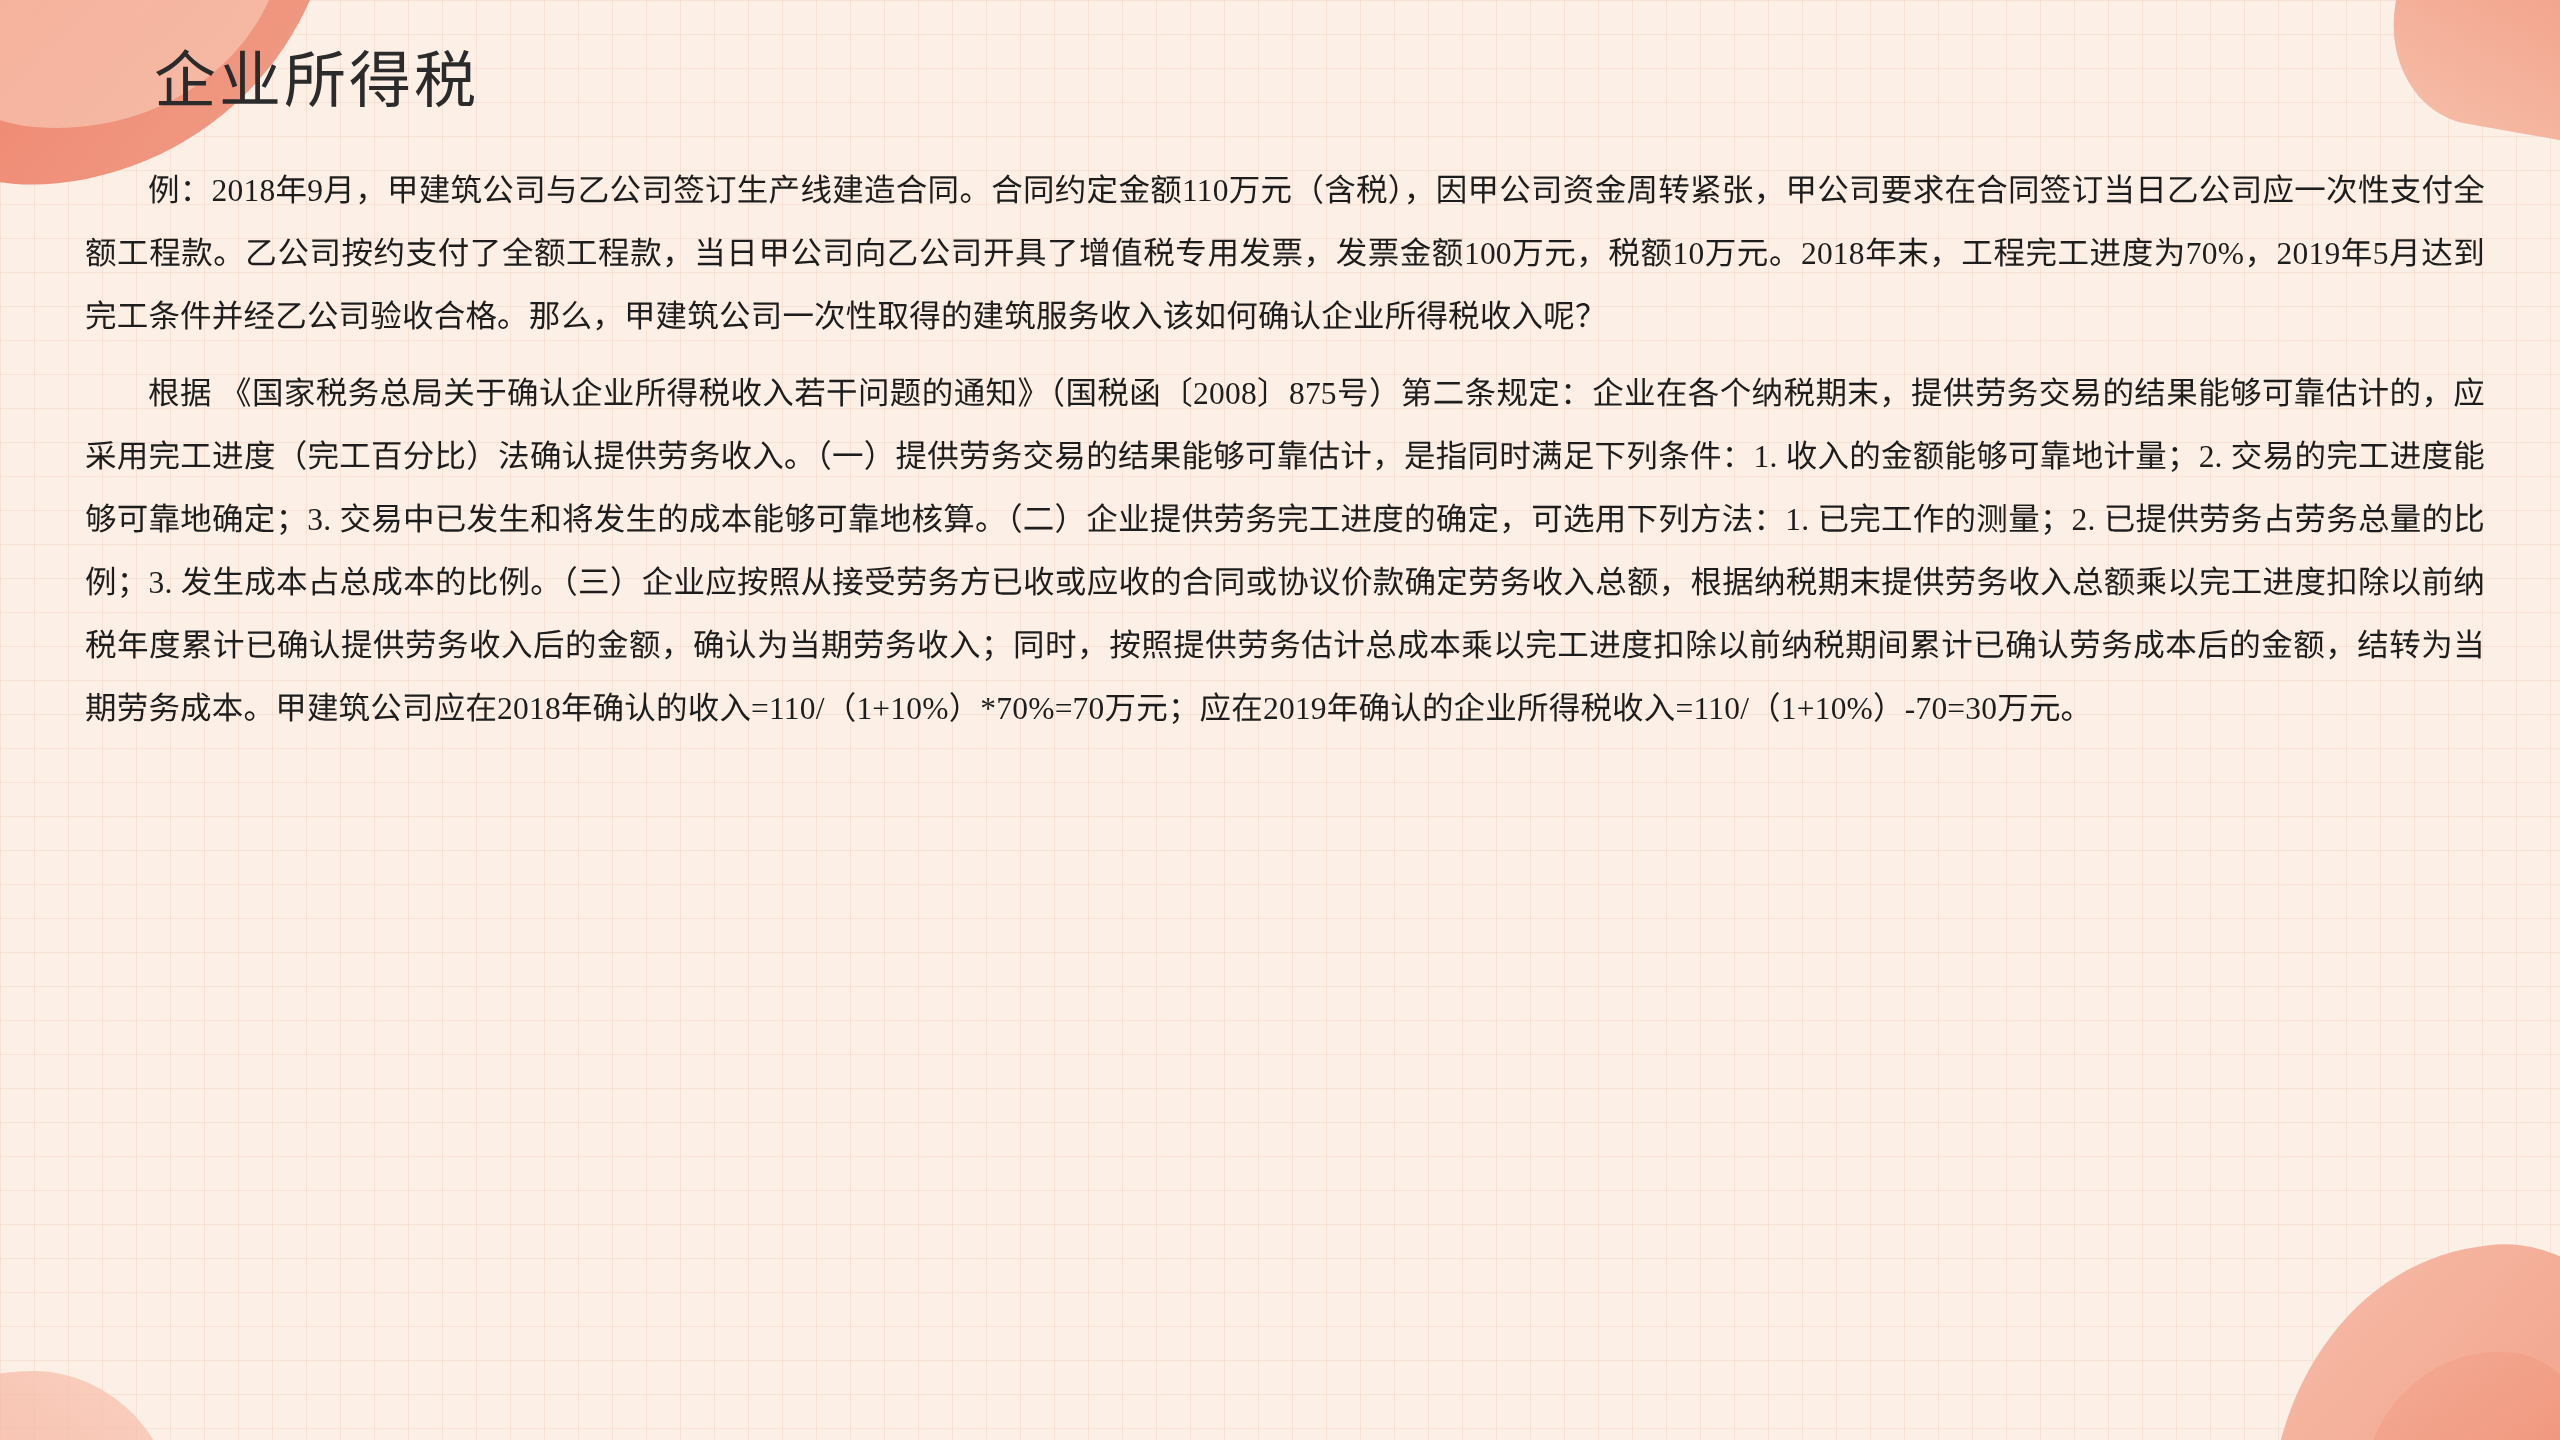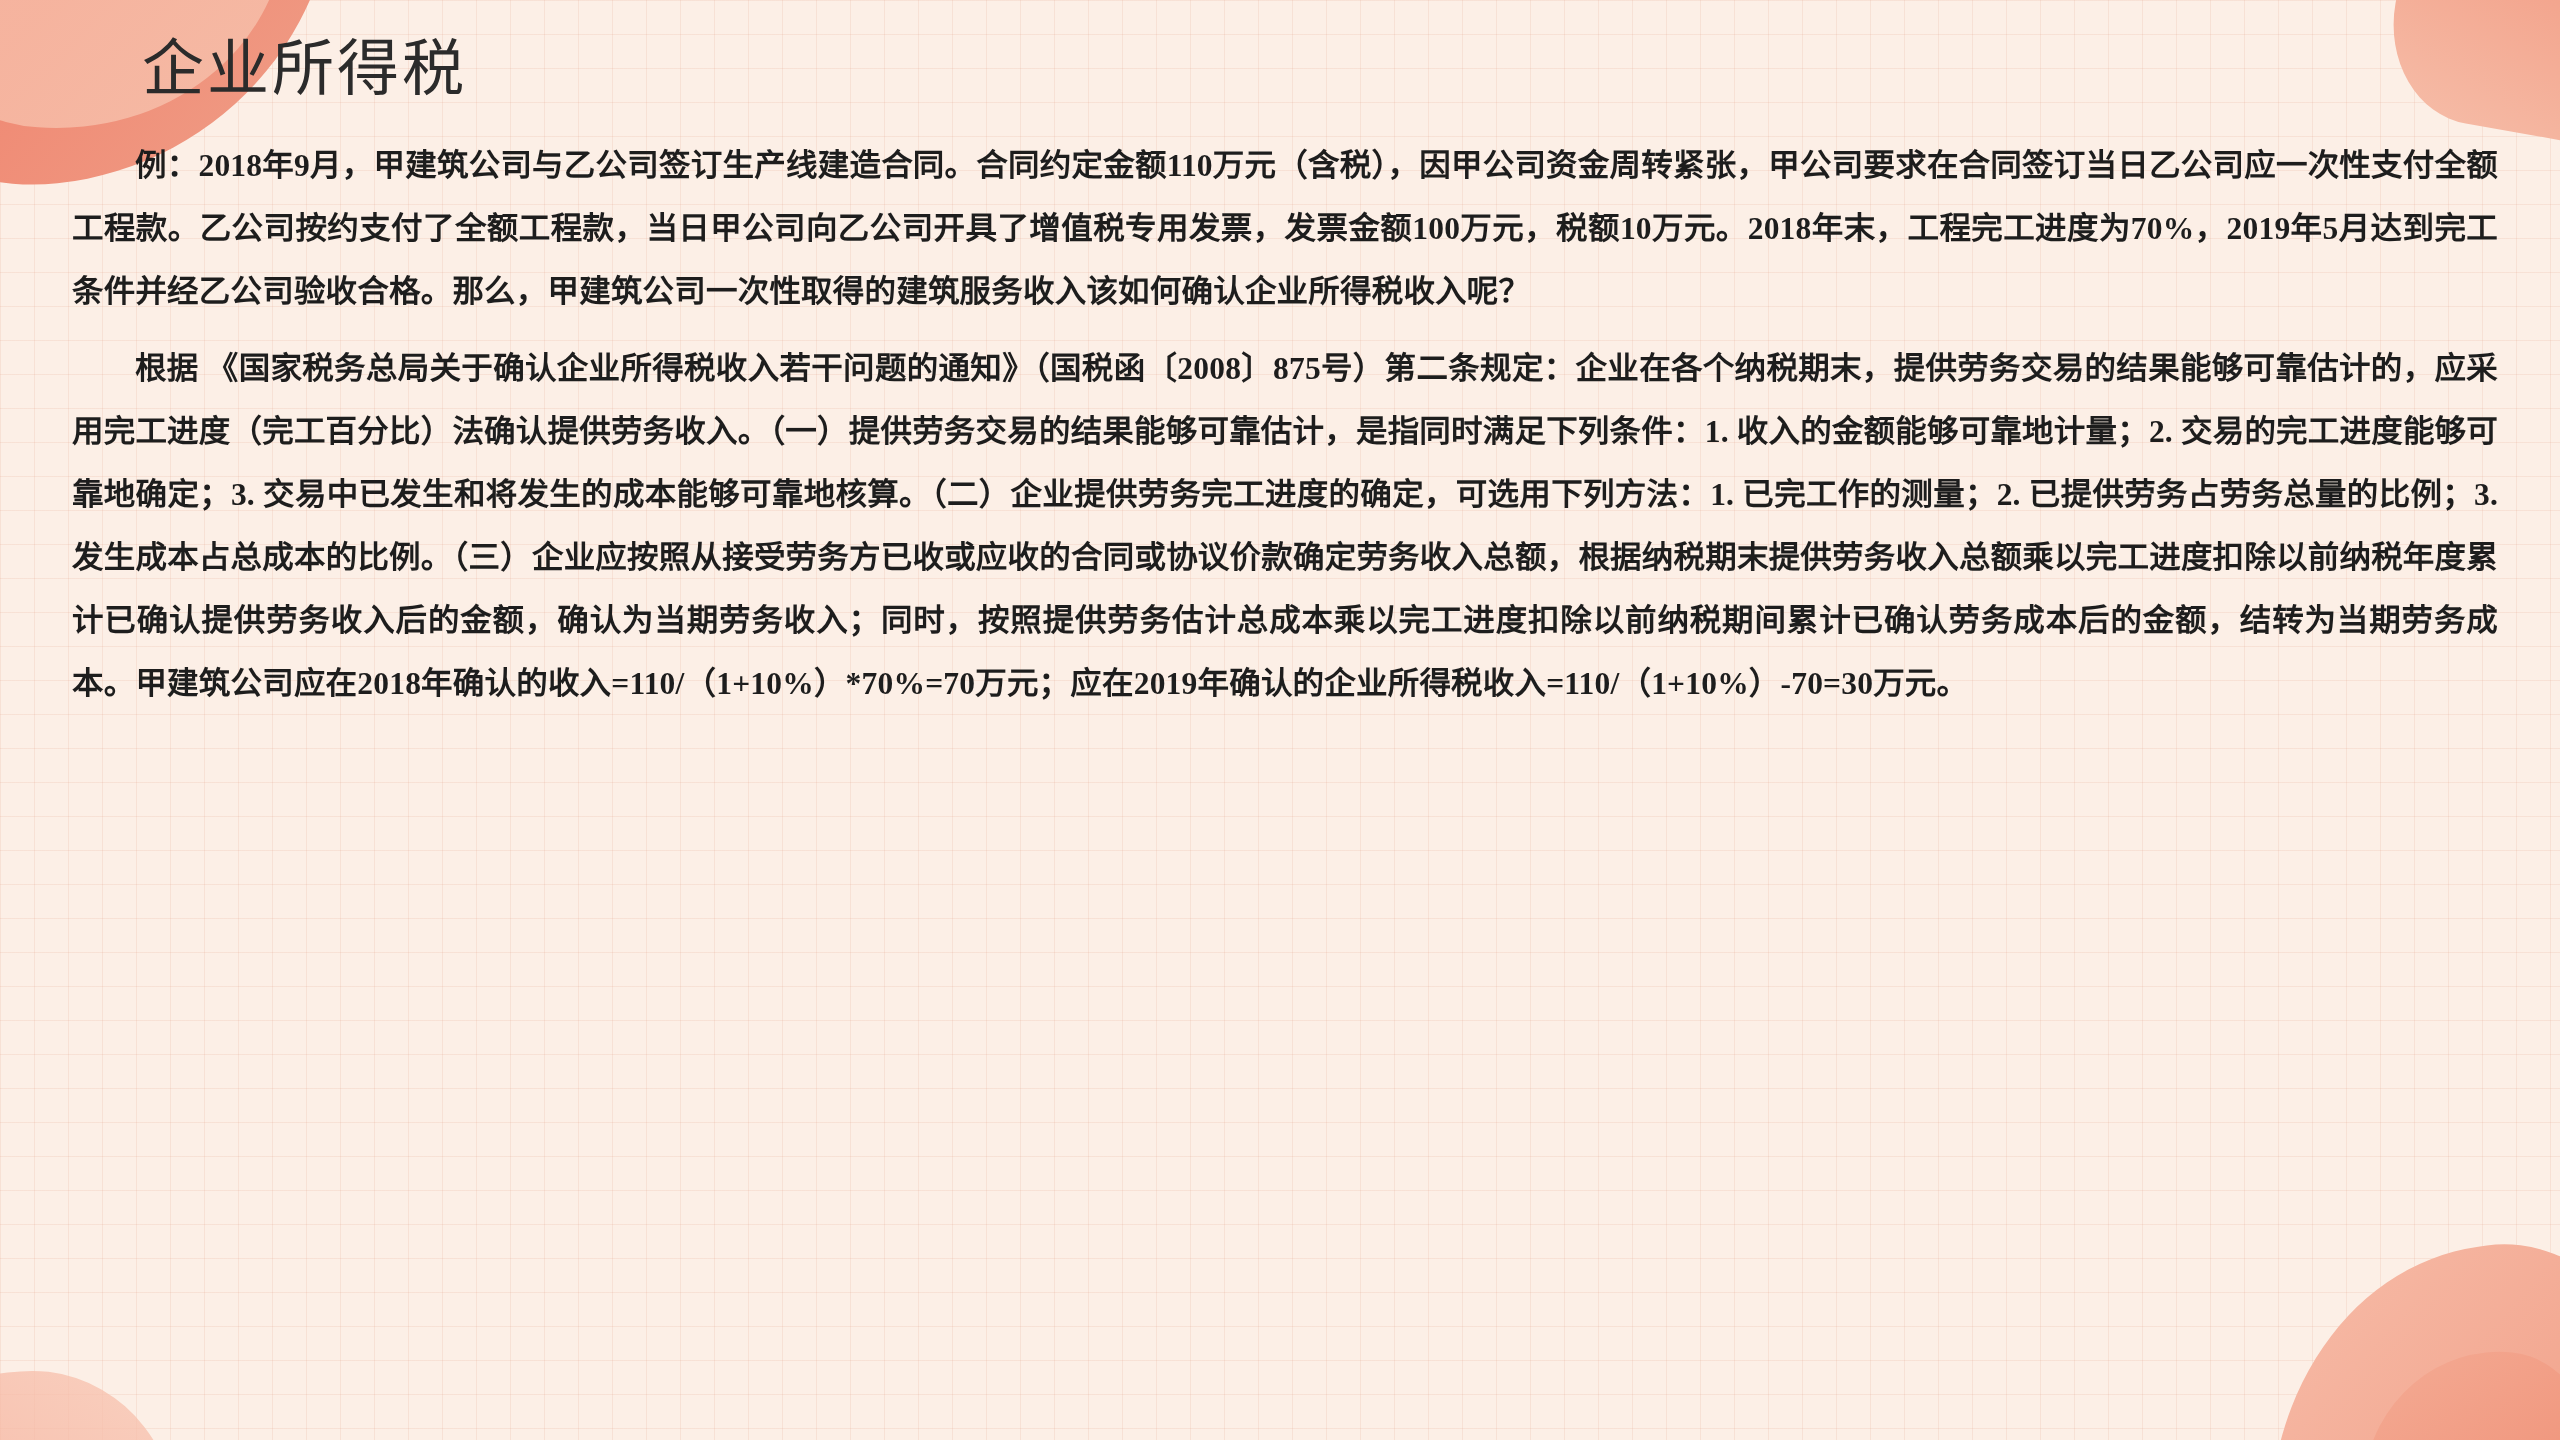--- a/index.html
+++ b/index.html
@@ -100,34 +100,33 @@
   }
 
   
   .content {
     position: relative;
     z-index: 3;
     padding: 0 62px 0 72px;
   }
 
   .slide-title {
-    margin: 0;
+    margin: 12px;
     padding: 30px 0 8px 70px;
     font-size: 62px;
     line-height: 1.25;
     font-weight: 400;
     color: #2b2b2b;
     letter-spacing: 3px;
     font-family: "DejaVu Serif", "Liberation Serif", serif;
   }
 
   .body-block {
-    margin: 0;
+    margin: 13px;
     padding: 0;
-    font-weight: bold;
   }
 
   .para {
     margin: 0 0 14px 0;
     font-size: 31.5px;
     line-height: 2.0;
     color: #1d1d1d;
     text-align: justify;
     text-justify: inter-ideograph;
     text-indent: 2em;

